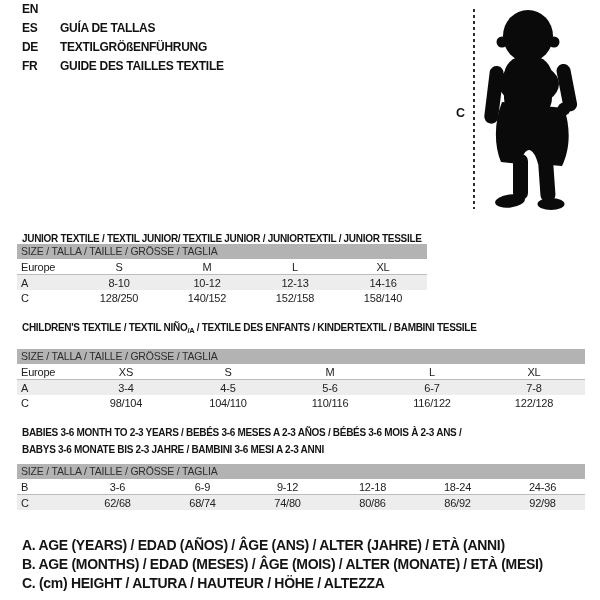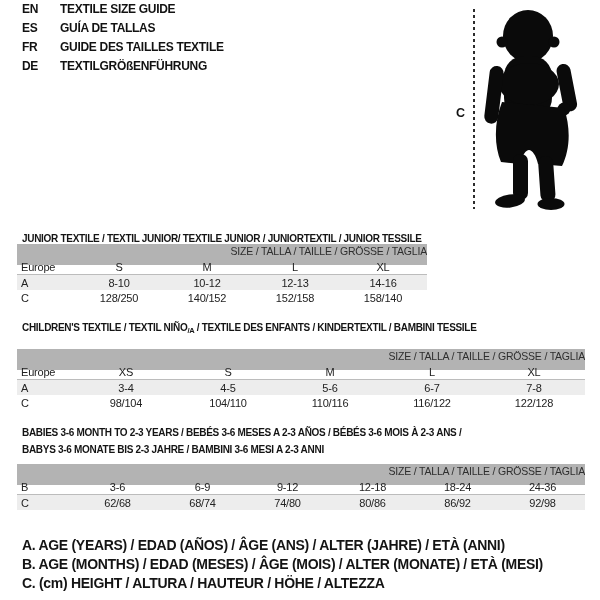--- a/index.html
+++ b/index.html
@@ -17,51 +17,50 @@
     position:absolute;left:473px;top:9px;width:2px;height:200px;
     background:repeating-linear-gradient(to bottom,#2c2c2c 0 3px,transparent 3px 6px);
   }
   .c-label{position:absolute;left:456px;top:106px;font-weight:bold;font-size:12.5px;color:#141414;}
   .baby-svg{position:absolute;left:482px;top:8px;width:96px;height:202px;}
   
   .tbl-title{position:absolute;left:22px;font-weight:bold;font-size:10px;letter-spacing:-0.3px;color:#141414;white-space:nowrap;}
   .tbl-title .sub{font-size:7.5px;vertical-align:-2px;}
   
   .band{
-    position:absolute;left:17px;height:21px;background:#b3b3b3;
-    font-size:10.5px;line-height:15px;padding-left:11px;box-sizing:border-box;
-    color:#2e2e2e;letter-spacing:-0.2px;white-space:nowrap;overflow:hidden;text-align:right;
+    position:absolute;left:17px;height:15px;background:#b3b3b3;
+    font-size:10.5px;line-height:15px;padding-left:4px;box-sizing:border-box;
+    color:#2e2e2e;letter-spacing:-0.2px;white-space:nowrap;overflow:hidden;
   }
   
   .tbl{position:absolute;left:17px;border-collapse:collapse;table-layout:fixed;}
   .tbl td{height:15px;font-size:11px;text-align:center;padding:0;color:#222222;letter-spacing:-0.2px;white-space:nowrap;}
   .tbl td.lbl{text-align:left;padding-left:4px;}
   .tbl tr.shaded td{background:#ededed;border-top:1px solid #bcbcbc;}
   
   .footnotes{position:absolute;left:22px;top:536px;font-weight:bold;font-size:14px;letter-spacing:-0.3px;line-height:19px;color:#141414;white-space:nowrap;}
 </style>
 </head>
 <body>
 
 <div class="langs">
   <div class="lang-row">
     <span class="lang-code">EN</span>
-    <span class="lang-label">TEXTILE SIZE GUIDE</span>
   </div>
   <div class="lang-row">
     <span class="lang-code">ES</span>
     <span class="lang-label">GUÍA DE TALLAS</span>
   </div>
   <div class="lang-row">
+    <span class="lang-code">DE</span>
+    <span class="lang-label">TEXTILGRÖßENFÜHRUNG</span>
+  </div>
+  <div class="lang-row">
     <span class="lang-code">FR</span>
     <span class="lang-label">GUIDE DES TAILLES TEXTILE</span>
-  </div>
-  <div class="lang-row">
-    <span class="lang-code">DE</span>
-    <span class="lang-label">TEXTILGRÖßENFÜHRUNG</span>
   </div>
 </div>
 
 <div class="dash-line"></div>
 <div class="c-label">C</div>
 <svg class="baby-svg" viewBox="0 0 96 202" aria-hidden="true">
   <g fill="#0a0a0a">
     <ellipse cx="46" cy="28" rx="25" ry="26"></ellipse>
     <circle cx="20" cy="34" r="5.5"></circle>
     <circle cx="72" cy="34" r="5.5"></circle>

